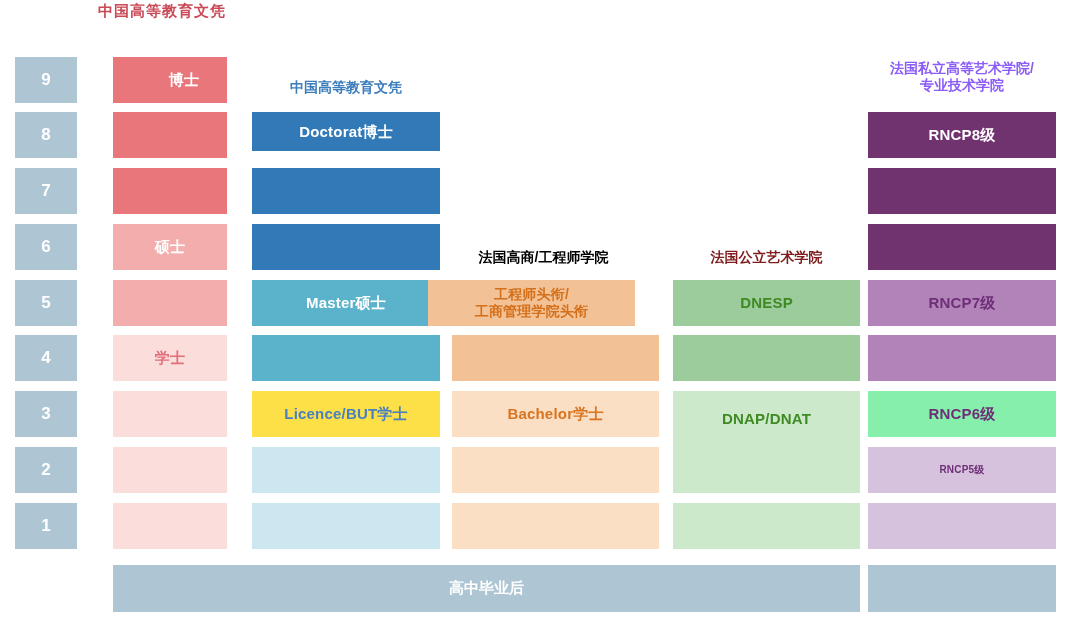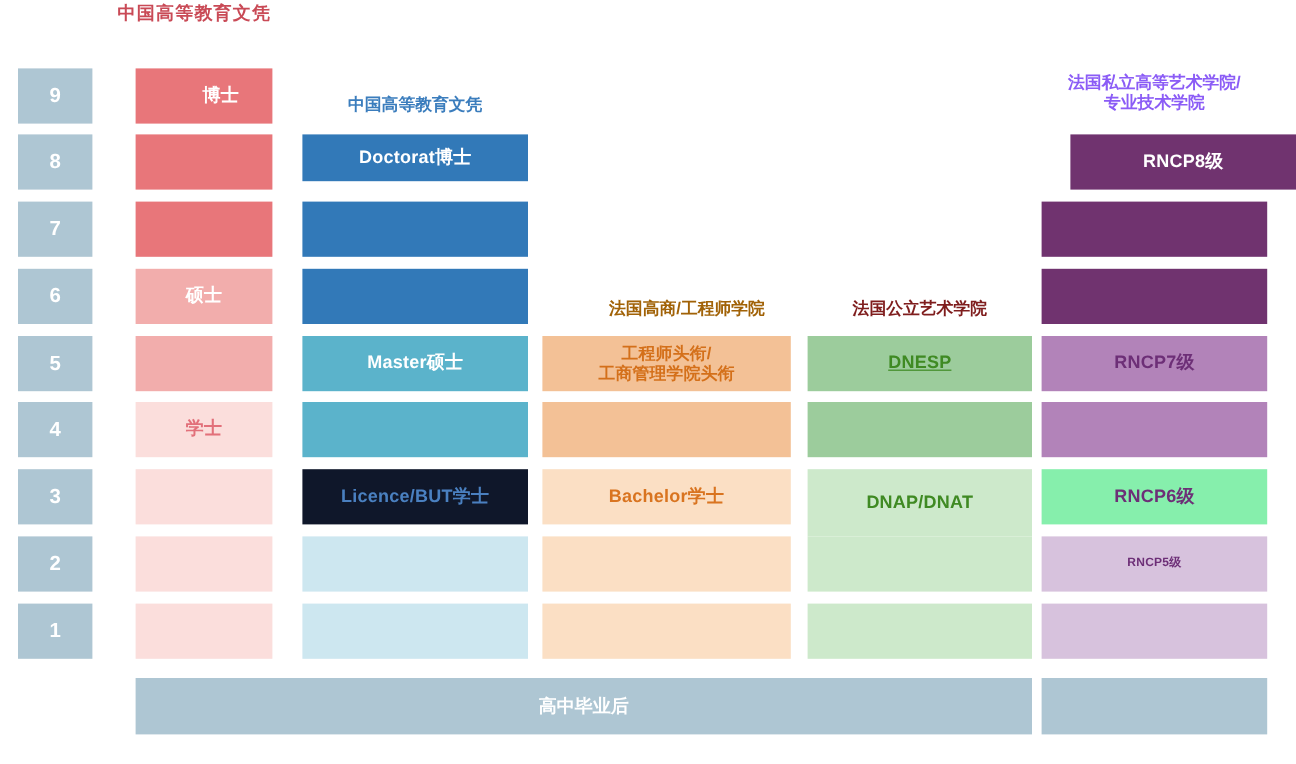--- a/index.html
+++ b/index.html
@@ -125,55 +125,55 @@
       <div class="cell level-box" style="left: 15px; top: 168px; width: 62px; height: 46px;">7</div>
       <div class="cell level-box" style="left: 15px; top: 224px; width: 62px; height: 46px;">6</div>
       <div class="cell level-box" style="left: 15px; top: 280px; width: 62px; height: 46px;">5</div>
       <div class="cell level-box" style="left: 15px; top: 335px; width: 62px; height: 46px;">4</div>
       <div class="cell level-box" style="left: 15px; top: 391px; width: 62px; height: 46px;">3</div>
       <div class="cell level-box" style="left: 15px; top: 447px; width: 62px; height: 46px;">2</div>
       <div class="cell level-box" style="left: 15px; top: 503px; width: 62px; height: 46px;">1</div>
     </div>
   <div id="headers-layer">
       <div class="col-header" style="left: 252px; top: 66px; width: 188px; height: 44px; color: rgb(59, 125, 189);">中国高等教育文凭</div>
-      <div class="col-header" style="left: 469px; top: 236px; width: 207px; height: 44px; color: #a16207;">法国高商/工程师学院</div>
+      <div class="col-header" style="left: 440px; top: 236px; width: 207px; height: 44px; color: #000000;">法国高商/工程师学院</div>
       <div class="col-header" style="left: 673px; top: 236px; width: 187px; height: 44px; color: #7f1d1d;">法国公立艺术学院</div>
       <div class="col-header" style="left: 868px; top: 55px; width: 188px; height: 44px; color: #8b5cf6;">法国私立高等艺术学院/
 专业技术学院</div>
     </div>
   <div id="cells-layer">
       <div class="cell" style="left: 113px; top: 57px; width: 114px; height: 46px; background: rgb(232, 118, 122); color: rgb(255, 255, 255); font-size: 15px; padding-left: 28px;">博士</div>
       <div class="cell" style="left: 113px; top: 112px; width: 114px; height: 46px; background: rgb(232, 118, 122); color: rgb(255, 255, 255); font-size: 15px;"></div>
       <div class="cell" style="left: 113px; top: 168px; width: 114px; height: 46px; background: rgb(232, 118, 122); color: rgb(255, 255, 255); font-size: 15px;"></div>
       <div class="cell" style="left: 113px; top: 224px; width: 114px; height: 46px; background: rgb(242, 173, 172); color: rgb(255, 255, 255); font-size: 15px;">硕士</div>
       <div class="cell" style="left: 113px; top: 280px; width: 114px; height: 46px; background: rgb(242, 173, 172); color: rgb(255, 255, 255); font-size: 15px;"></div>
       <div class="cell" style="left: 113px; top: 335px; width: 114px; height: 46px; background: rgb(251, 222, 220); color: rgb(226, 112, 122); font-size: 15px;">学士</div>
       <div class="cell" style="left: 113px; top: 391px; width: 114px; height: 46px; background: rgb(251, 222, 220); color: rgb(226, 112, 122); font-size: 15px;"></div>
       <div class="cell" style="left: 113px; top: 447px; width: 114px; height: 46px; background: rgb(251, 222, 220); color: rgb(226, 112, 122); font-size: 15px;"></div>
       <div class="cell" style="left: 113px; top: 503px; width: 114px; height: 46px; background: rgb(251, 222, 220); color: rgb(226, 112, 122); font-size: 15px;"></div>
       <div class="cell" style="left: 252px; top: 112px; width: 188px; height: 39px; background: rgb(50, 121, 184); color: rgb(255, 255, 255); font-size: 15px;">Doctorat博士</div>
       <div class="cell" style="left: 252px; top: 168px; width: 188px; height: 46px; background: rgb(50, 121, 184); color: rgb(255, 255, 255); font-size: 15px;"></div>
       <div class="cell" style="left: 252px; top: 224px; width: 188px; height: 46px; background: rgb(50, 121, 184); color: rgb(255, 255, 255); font-size: 15px;"></div>
       <div class="cell" style="left: 252px; top: 280px; width: 188px; height: 46px; background: rgb(91, 179, 203); color: rgb(255, 255, 255); font-size: 15px;">Master硕士</div>
       <div class="cell" style="left: 252px; top: 335px; width: 188px; height: 46px; background: rgb(91, 179, 203); color: rgb(255, 255, 255); font-size: 15px;"></div>
-      <div class="cell" style="left: 252px; top: 391px; width: 188px; height: 46px; background: #0f172a; color: rgb(74, 128, 192); font-size: 15px;">Licence/BUT学士</div>
+      <div class="cell" style="left: 252px; top: 391px; width: 188px; height: 46px; background: #fde047; color: rgb(74, 128, 192); font-size: 15px;">Licence/BUT学士</div>
       <div class="cell" style="left: 252px; top: 447px; width: 188px; height: 46px; background: rgb(205, 231, 240); color: rgb(74, 128, 192); font-size: 15px;"></div>
       <div class="cell" style="left: 252px; top: 503px; width: 188px; height: 46px; background: rgb(205, 231, 240); color: rgb(74, 128, 192); font-size: 15px;"></div>
-      <div class="cell" style="left: 452px; top: 280px; width: 207px; height: 46px; background: rgb(243, 193, 150); color: rgb(212, 112, 26); font-size: 14px;">工程师头衔/
+      <div class="cell" style="left: 428px; top: 280px; width: 207px; height: 46px; background: rgb(243, 193, 150); color: rgb(212, 112, 26); font-size: 14px;">工程师头衔/
 工商管理学院头衔</div>
       <div class="cell" style="left: 452px; top: 335px; width: 207px; height: 46px; background: rgb(243, 193, 150); color: rgb(212, 112, 26); font-size: 15px;"></div>
       <div class="cell" style="left: 452px; top: 391px; width: 207px; height: 46px; background: rgb(251, 223, 196); color: rgb(217, 116, 32); font-size: 15px;">Bachelor学士</div>
       <div class="cell" style="left: 452px; top: 447px; width: 207px; height: 46px; background: rgb(251, 223, 196); color: rgb(217, 116, 32); font-size: 15px;"></div>
       <div class="cell" style="left: 452px; top: 503px; width: 207px; height: 46px; background: rgb(251, 223, 196); color: rgb(217, 116, 32); font-size: 15px;"></div>
-      <div class="cell" style="left: 673px; top: 280px; width: 187px; height: 46px; background: rgb(156, 204, 156); color: rgb(63, 138, 35); font-size: 15px; text-decoration: underline;">DNESP</div>
+      <div class="cell" style="left: 673px; top: 280px; width: 187px; height: 46px; background: rgb(156, 204, 156); color: rgb(63, 138, 35); font-size: 15px;">DNESP</div>
       <div class="cell" style="left: 673px; top: 335px; width: 187px; height: 46px; background: rgb(156, 204, 156); color: rgb(63, 138, 35); font-size: 15px;"></div>
       <div class="cell" style="left: 673px; top: 391px; width: 187px; height: 56px; background: rgb(205, 233, 203); color: rgb(63, 138, 35); font-size: 15px;">DNAP/DNAT</div>
       <div class="cell" style="left: 673px; top: 447px; width: 187px; height: 46px; background: rgb(205, 233, 203); color: rgb(63, 138, 35); font-size: 15px;"></div>
       <div class="cell" style="left: 673px; top: 503px; width: 187px; height: 46px; background: rgb(205, 233, 203); color: rgb(63, 138, 35); font-size: 15px;"></div>
-      <div class="cell" style="left: 892px; top: 112px; width: 188px; height: 46px; background: rgb(112, 51, 111); color: rgb(255, 255, 255); font-size: 15px;">RNCP8级</div>
+      <div class="cell" style="left: 868px; top: 112px; width: 188px; height: 46px; background: rgb(112, 51, 111); color: rgb(255, 255, 255); font-size: 15px;">RNCP8级</div>
       <div class="cell" style="left: 868px; top: 168px; width: 188px; height: 46px; background: rgb(112, 51, 111); color: rgb(255, 255, 255); font-size: 15px;"></div>
       <div class="cell" style="left: 868px; top: 224px; width: 188px; height: 46px; background: rgb(112, 51, 111); color: rgb(255, 255, 255); font-size: 15px;"></div>
       <div class="cell" style="left: 868px; top: 280px; width: 188px; height: 46px; background: rgb(178, 131, 185); color: rgb(109, 47, 119); font-size: 15px;">RNCP7级</div>
       <div class="cell" style="left: 868px; top: 335px; width: 188px; height: 46px; background: rgb(178, 131, 185); color: rgb(109, 47, 119); font-size: 15px;"></div>
       <div class="cell" style="left: 868px; top: 391px; width: 188px; height: 46px; background: #86efac; color: rgb(109, 47, 119); font-size: 15px;">RNCP6级</div>
       <div class="cell" style="left: 868px; top: 447px; width: 188px; height: 46px; background: rgb(215, 194, 221); color: rgb(109, 47, 119); font-size: 10px;">RNCP5级</div>
       <div class="cell" style="left: 868px; top: 503px; width: 188px; height: 46px; background: rgb(215, 194, 221); color: rgb(109, 47, 119); font-size: 15px;"></div>
     </div>
 
 

